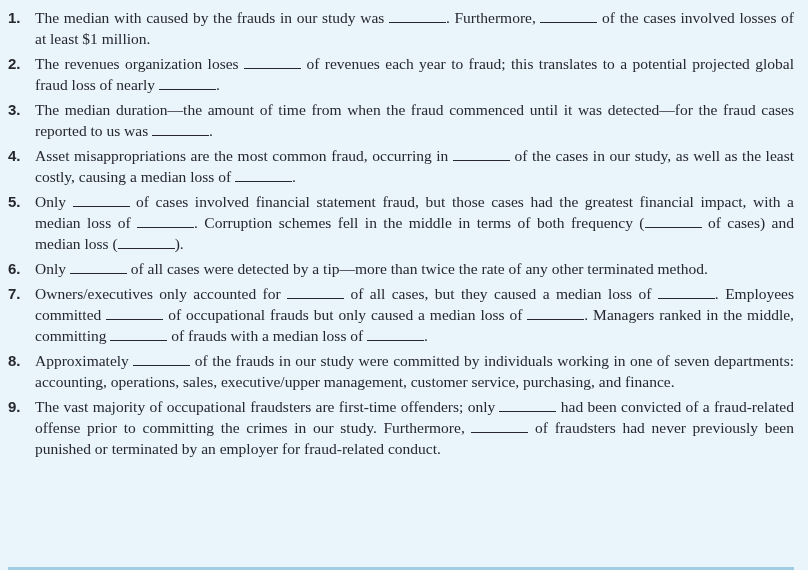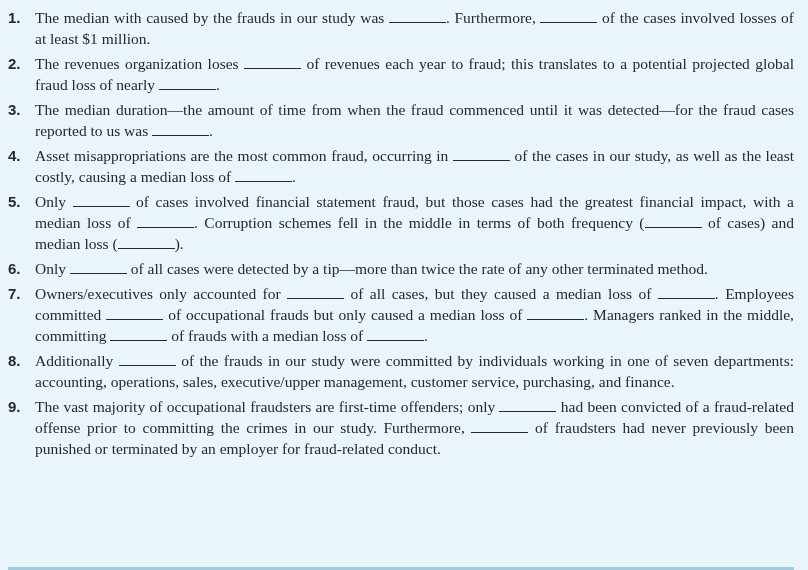--- a/index.html
+++ b/index.html
@@ -87,21 +87,21 @@
       <li>
         <span class="num">6.</span>
         <span class="body"><span>Only </span><span class="blank"></span><span> of all cases were detected by a tip—more than twice the rate of any other terminated method.</span></span>
       </li>
       <li>
         <span class="num">7.</span>
         <span class="body"><span>Owners/executives only accounted for </span><span class="blank"></span><span> of all cases, but they caused a median loss of </span><span class="blank"></span><span>. Employees committed </span><span class="blank"></span><span> of occupational frauds but only caused a median loss of </span><span class="blank"></span><span>. Managers ranked in the middle, committing </span><span class="blank"></span><span> of frauds with a median loss of </span><span class="blank"></span><span>.</span></span>
       </li>
       <li>
         <span class="num">8.</span>
-        <span class="body"><span>Additionally </span><span class="blank"></span><span> of the frauds in our study were committed by individuals working in one of seven departments: accounting, operations, sales, executive/upper management, customer service, purchasing, and finance.</span></span>
+        <span class="body"><span>Approximately </span><span class="blank"></span><span> of the frauds in our study were committed by individuals working in one of seven departments: accounting, operations, sales, executive/upper management, customer service, purchasing, and finance.</span></span>
       </li>
       <li>
         <span class="num">9.</span>
         <span class="body"><span>The vast majority of occupational fraudsters are first-time offenders; only </span><span class="blank"></span><span> had been convicted of a fraud-related offense prior to committing the crimes in our study. Furthermore, </span><span class="blank"></span><span> of fraudsters had never previously been punished or terminated by an employer for fraud-related conduct.</span></span>
       </li>
     </ol>
   <div class="bottom-rule" style="background: rgb(159, 205, 228);"></div>
 </div>
 
 </body></html>

